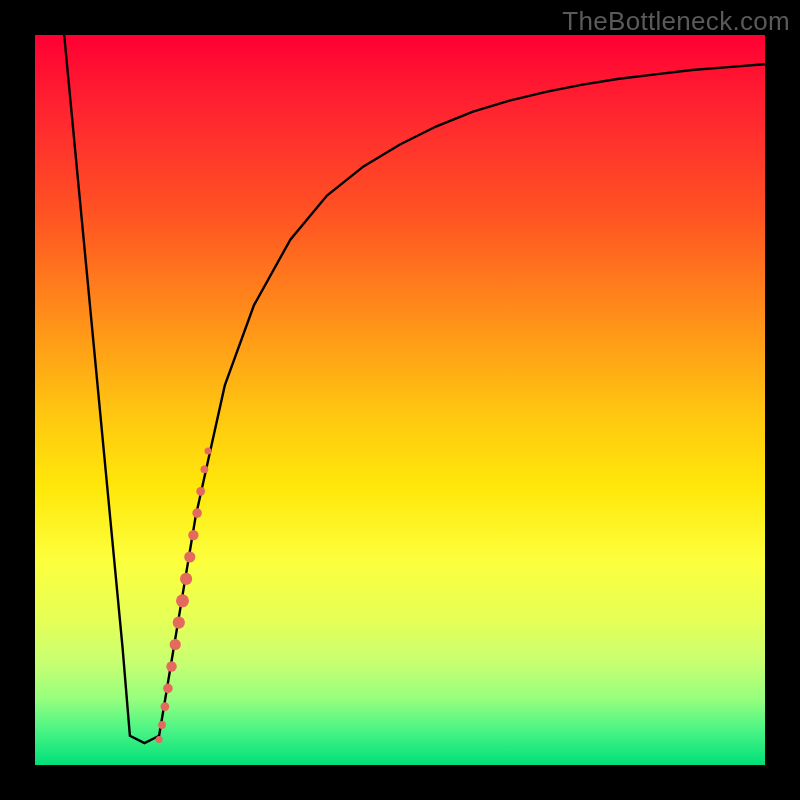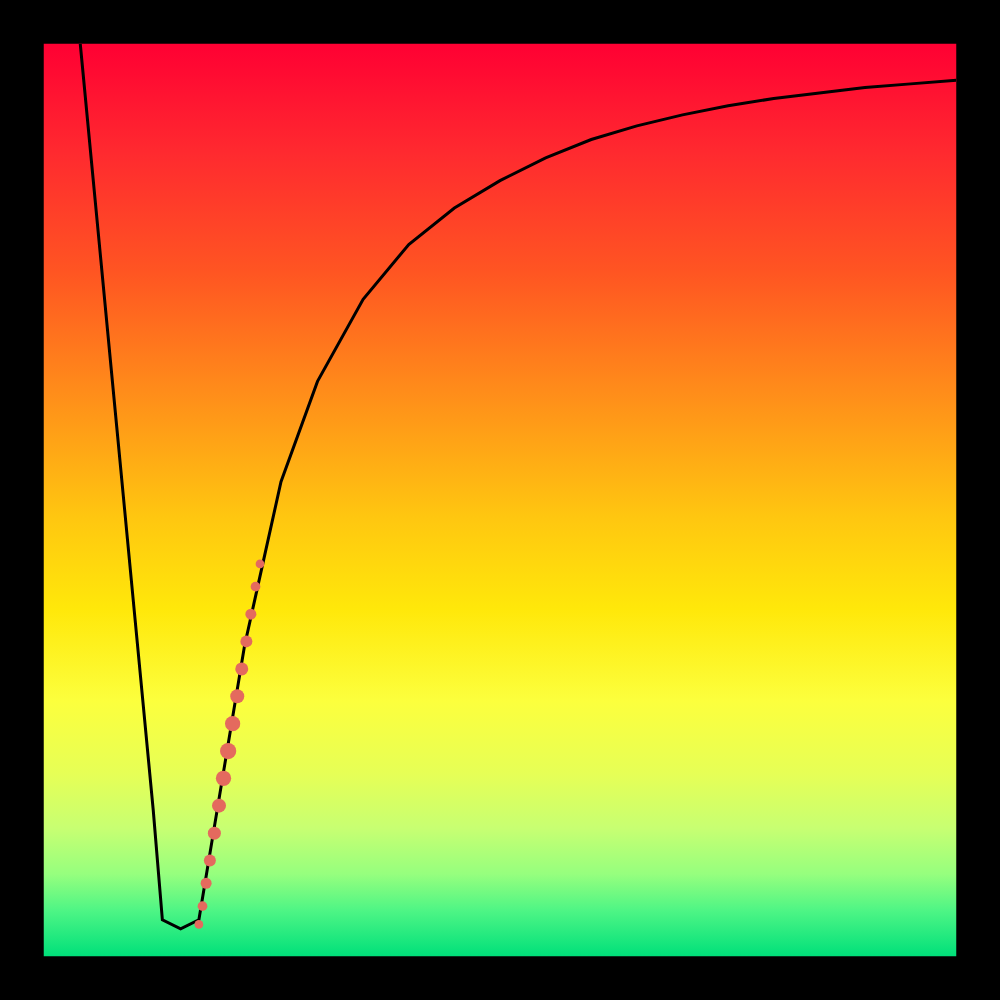--- a/index.html
+++ b/index.html
@@ -55,20 +55,21 @@
     top: 0;
     width: 730px;
     height: 730px;
     display: block;
   }
 </style>
 </head>
 <body>
 
 <div class="frame">
+  <div class="watermark">TheBottleneck.com</div>
   <div class="plot">
     <svg class="curve" viewBox="0 0 730 730" preserveAspectRatio="none">
       <path id="curve-path" fill="none" stroke="#000000" stroke-width="2.4" d="M29.2 0.0 L43.8 153.3 L58.4 306.6 L73.0 459.9 L87.6 613.2 L94.9 700.8 L109.5 708.1 L124.1 700.8 L131.4 657.0 L146.0 569.4 L160.6 481.8 L189.8 350.4 L219.0 270.1 L255.5 204.4 L292.0 160.6 L328.5 131.4 L365.0 109.5 L401.5 91.3 L438.0 76.6 L474.5 65.7 L511.0 56.9 L547.5 49.6 L584.0 43.8 L620.5 39.4 L657.0 35.0 L693.5 32.1 L730.0 29.2"></path>
       <g id="dots">
           <circle cx="124.1" cy="704.5" r="3.5" fill="#e46a5e"></circle>
           <circle cx="127.0" cy="689.9" r="3.9" fill="#e46a5e"></circle>
           <circle cx="129.9" cy="671.6" r="4.4" fill="#e46a5e"></circle>
           <circle cx="132.9" cy="653.4" r="4.8" fill="#e46a5e"></circle>
           <circle cx="136.5" cy="631.5" r="5.2" fill="#e46a5e"></circle>
           <circle cx="140.2" cy="609.5" r="5.6" fill="#e46a5e"></circle>

